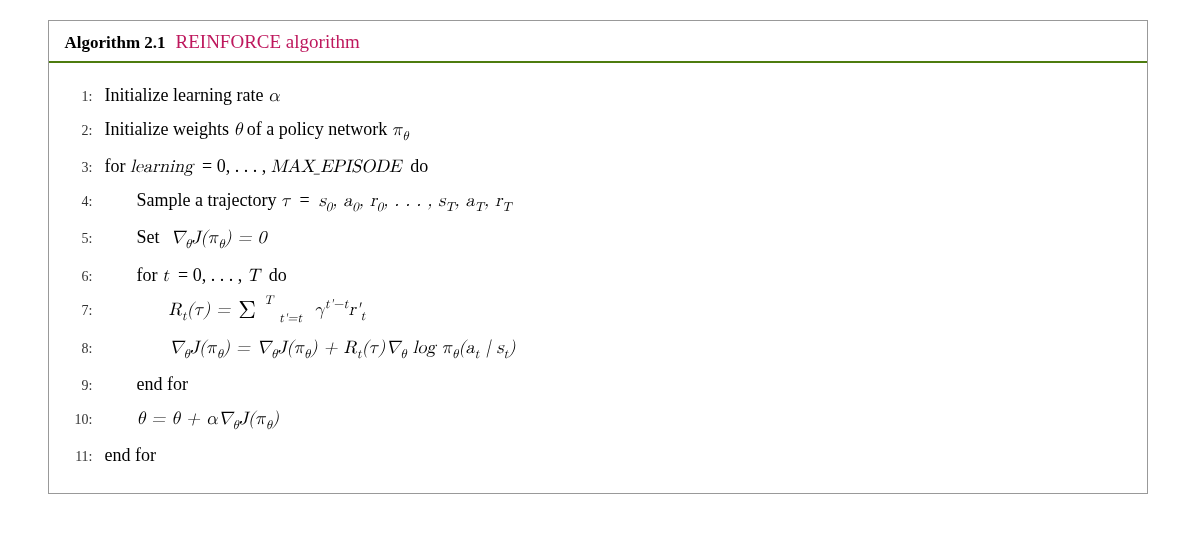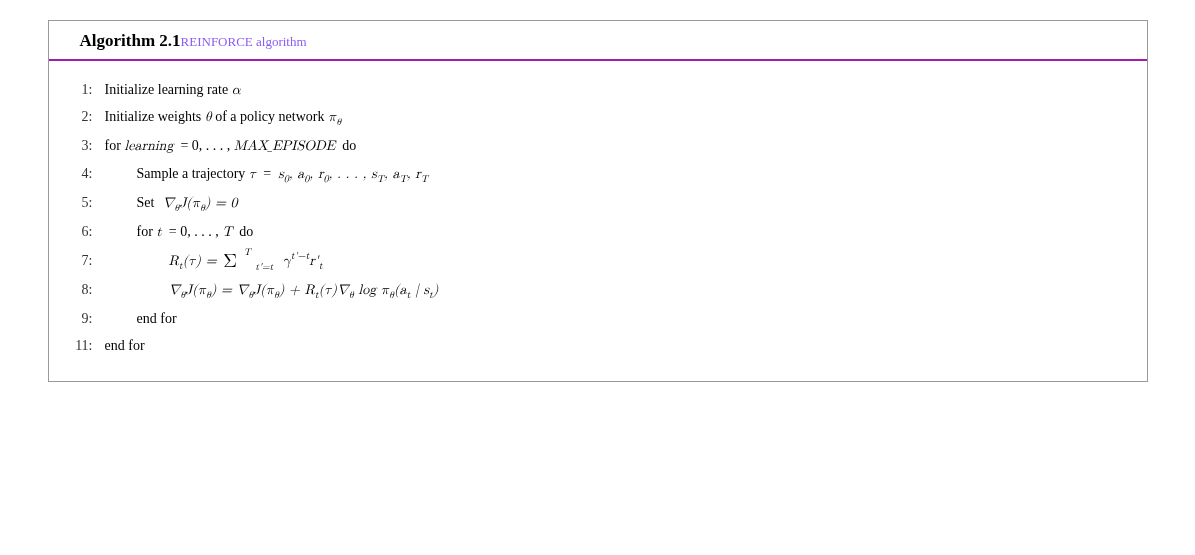--- a/index.html
+++ b/index.html
@@ -22,36 +22,36 @@
     .algorithm-box {
       width: 1100px;
       border: 1px solid #999;
       background: #fff;
       padding: 0;
     }
 
     .algorithm-header {
       display: flex;
       align-items: baseline;
-      padding: 10px 16px 8px 31px;
-      border-bottom: 2px solid #a21caf;
-      gap: 0;
+      padding: 10px 16px 8px 16px;
+      border-bottom: 2px solid #4d7c0f;
+      gap: 10px;
     }
 
     .algorithm-label {
       font-size: 17px;
       font-weight: bold;
       font-family: "Computer Modern", Georgia, serif;
     }
 
     .algorithm-title {
-      font-size: 13px;
+      font-size: 19px;
       font-weight: normal;
       font-family: "Computer Modern", Georgia, serif;
-      color: #8b5cf6;
+      color: #be185d;
     }
 
     .algorithm-body {
       padding: 18px 24px 18px 24px;
     }
 
     .algo-line {
       display: flex;
       align-items: baseline;
       margin-bottom: 5px;
@@ -64,21 +64,21 @@
       min-width: 32px;
       text-align: right;
       padding-right: 12px;
       color: #333;
       font-size: 14px;
       flex-shrink: 0;
     }
 
     .line-content {
       flex: 1;
-      font-size: 14px;
+      font-size: 18px;
     }
 
     .indent1 {
       padding-left: 32px;
     }
 
     .indent2 {
       padding-left: 64px;
     }
 
@@ -189,20 +189,28 @@
       </span>
     </div>
 
     <div class="algo-line">
       <span class="line-number">9:</span>
       <span class="line-content indent1">
         <span class="bold-keyword">end for</span>
       </span>
     </div>
 
+    <div class="algo-line">
+      <span class="line-number">10:</span>
+      <span class="line-content indent1">
+        <span class="math">
+          θ = θ + α∇<sub>θ</sub><i>J</i>(π<sub>θ</sub>)
+        </span>
+      </span>
+    </div>
 
     <div class="algo-line">
       <span class="line-number">11:</span>
       <span class="line-content">
         <span class="bold-keyword">end for</span>
       </span>
     </div>
 
   </div>
 </div>

